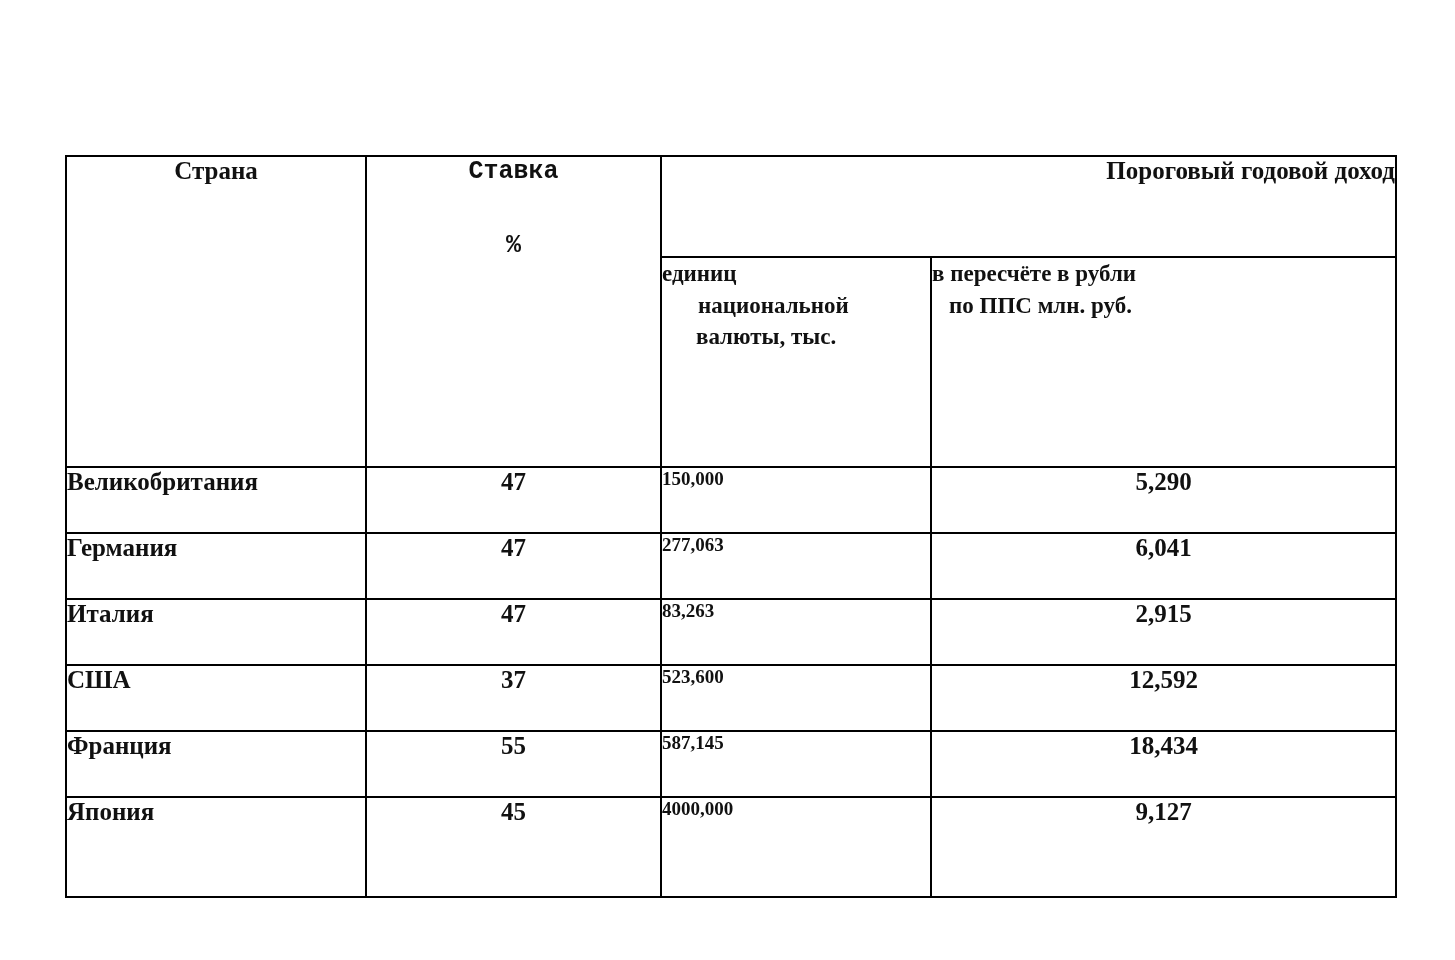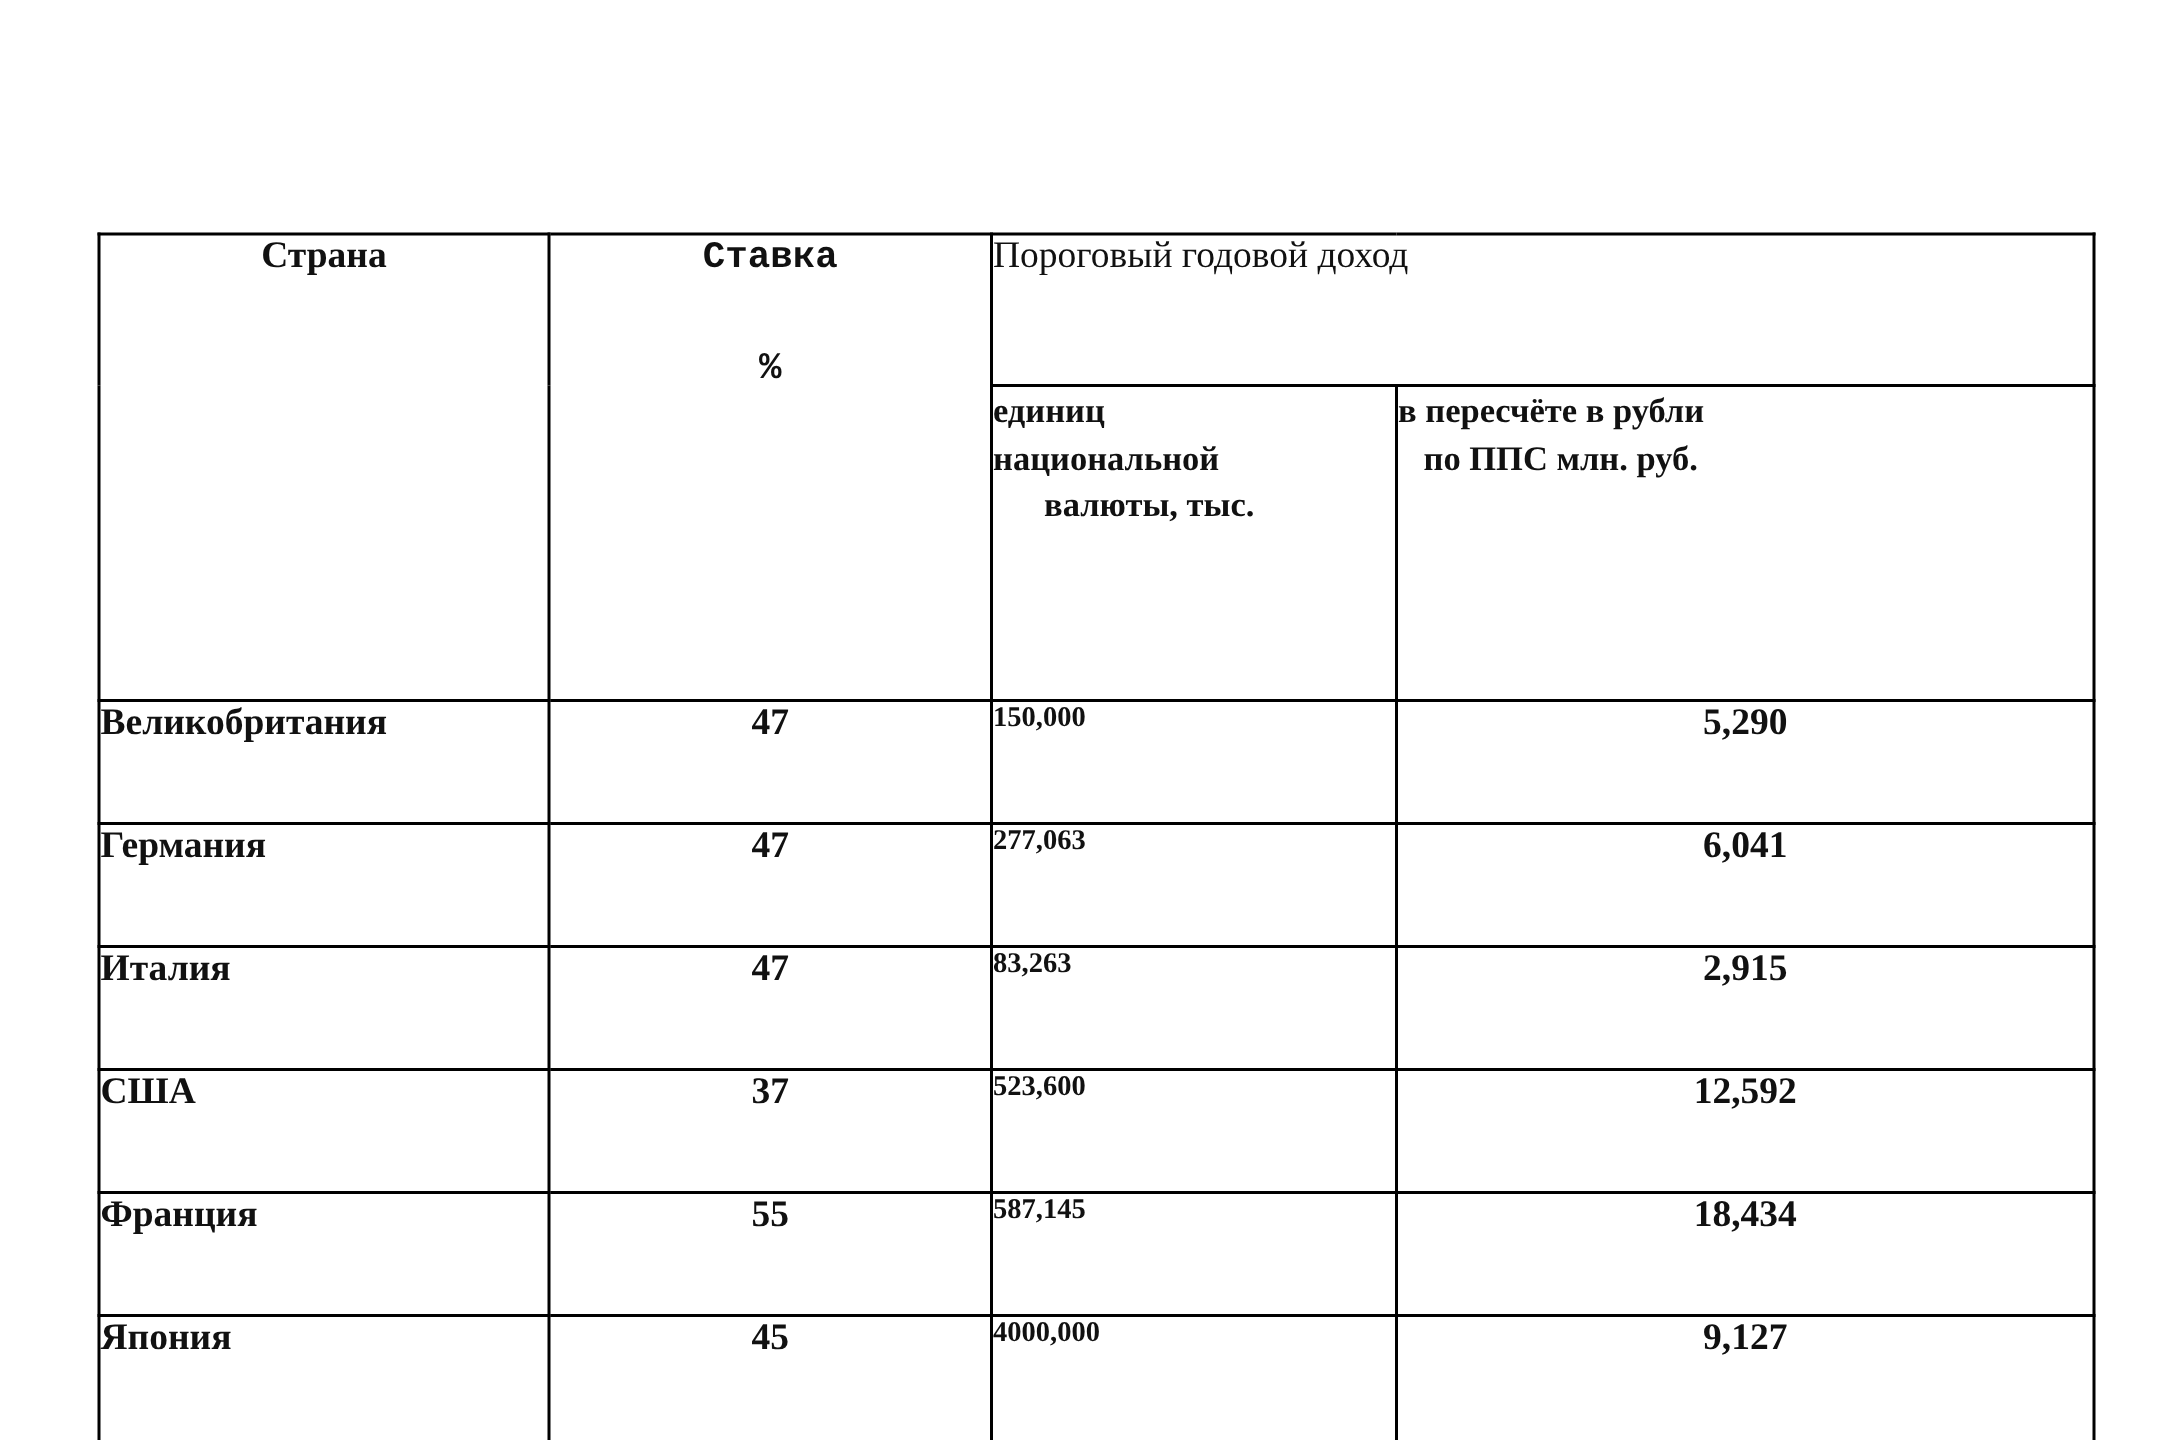--- a/index.html
+++ b/index.html
@@ -71,43 +71,43 @@
     font-family: Liberation Mono, monospace;
   }
   .hdr-rate .pct {
     display: block;
     margin-top: 45px;
     font-size: 25px;
     font-weight: bold;
   }
   .hdr-threshold {
     height: 101px;
-    text-align: left;
-    font-weight: normal;
+    text-align: right;
+    font-weight: bold;
     font-size: 25px;
     padding-top: 16px;
     box-sizing: border-box;
   }
   .hdr-units, .hdr-rub {
     height: 210px;
     font-weight: bold;
     font-size: 23px;
     line-height: 1.38;
     box-sizing: border-box;
     padding: 24px 10px 0 12px;
     text-align: left;
   }
   .hdr-units .l1 { display: block; }
-  .hdr-units .l2 { display: block; }
+  .hdr-units .l2 { display: block; margin-left: 36px; }
   .hdr-units .l3 { display: block; padding-left: 34px; }
   .hdr-rub .l1 { display: block; }
   .hdr-rub .l2 { display: block; padding-left: 17px; }
 
   
-  tbody tr { height: 82px; }
+  tbody tr { height: 66px; }
   td.country {
     font-weight: bold;
     font-size: 25px;
     padding: 14px 0 0 18px;
   }
   td.rate {
     font-weight: bold;
     font-size: 25px;
     text-align: center;
     padding-top: 14px;

